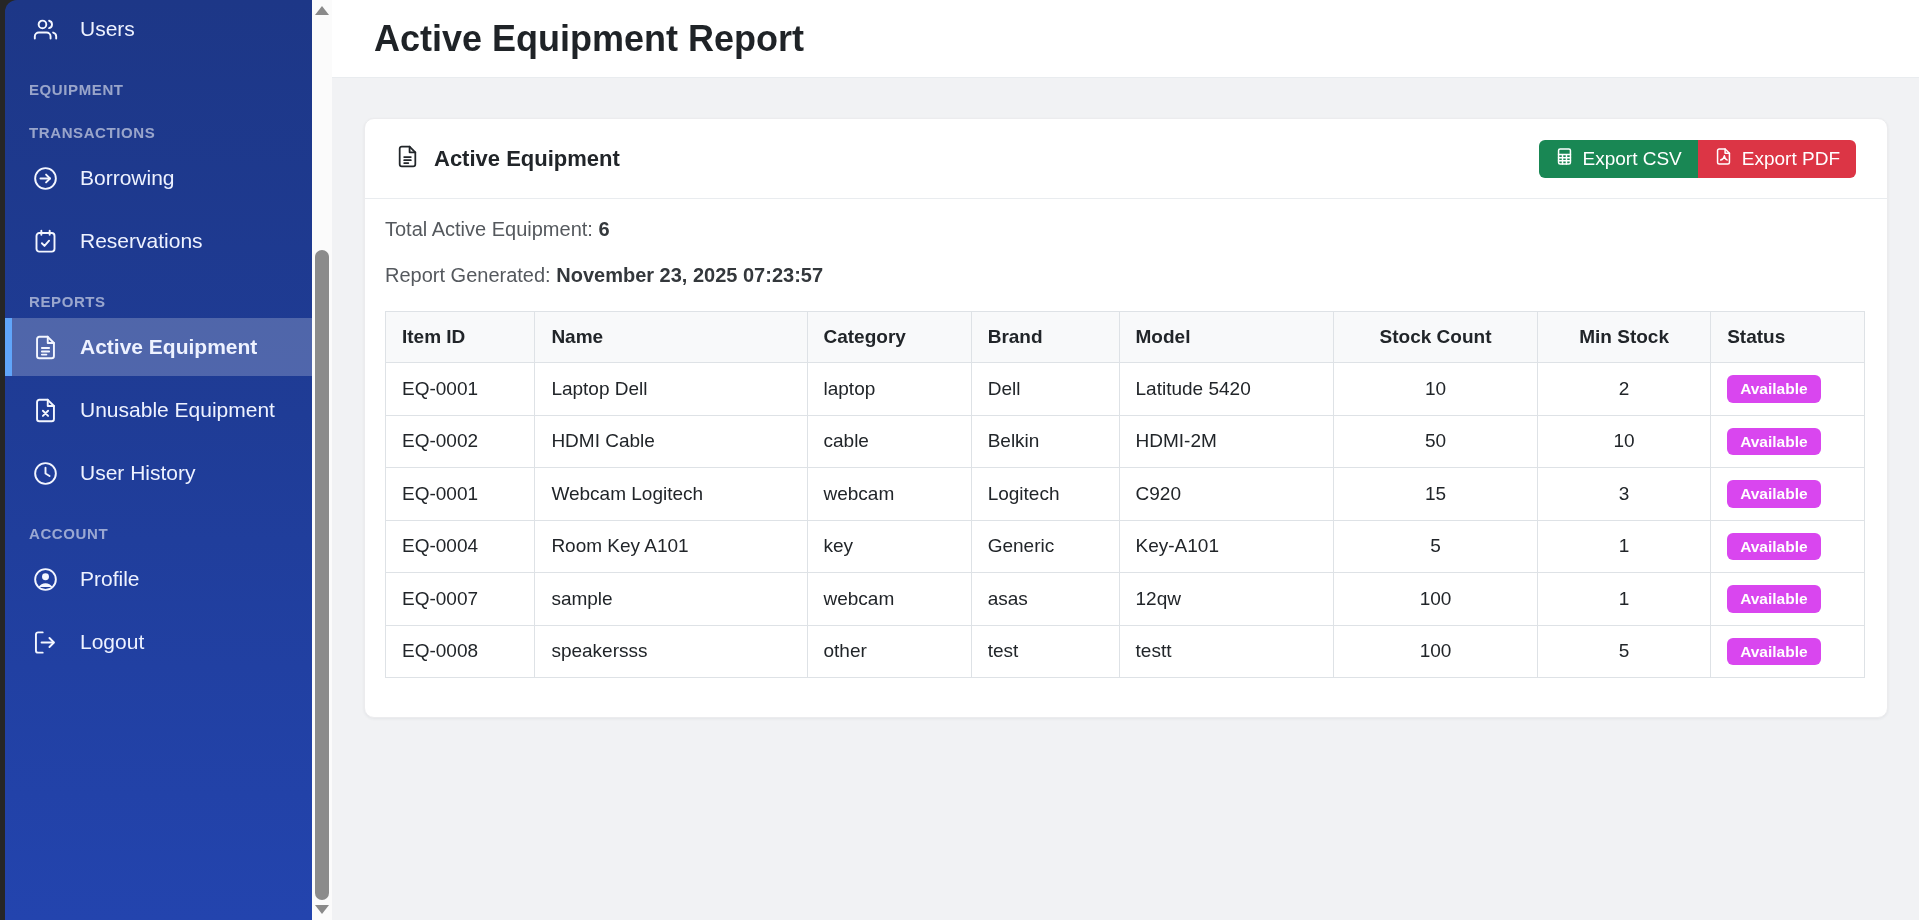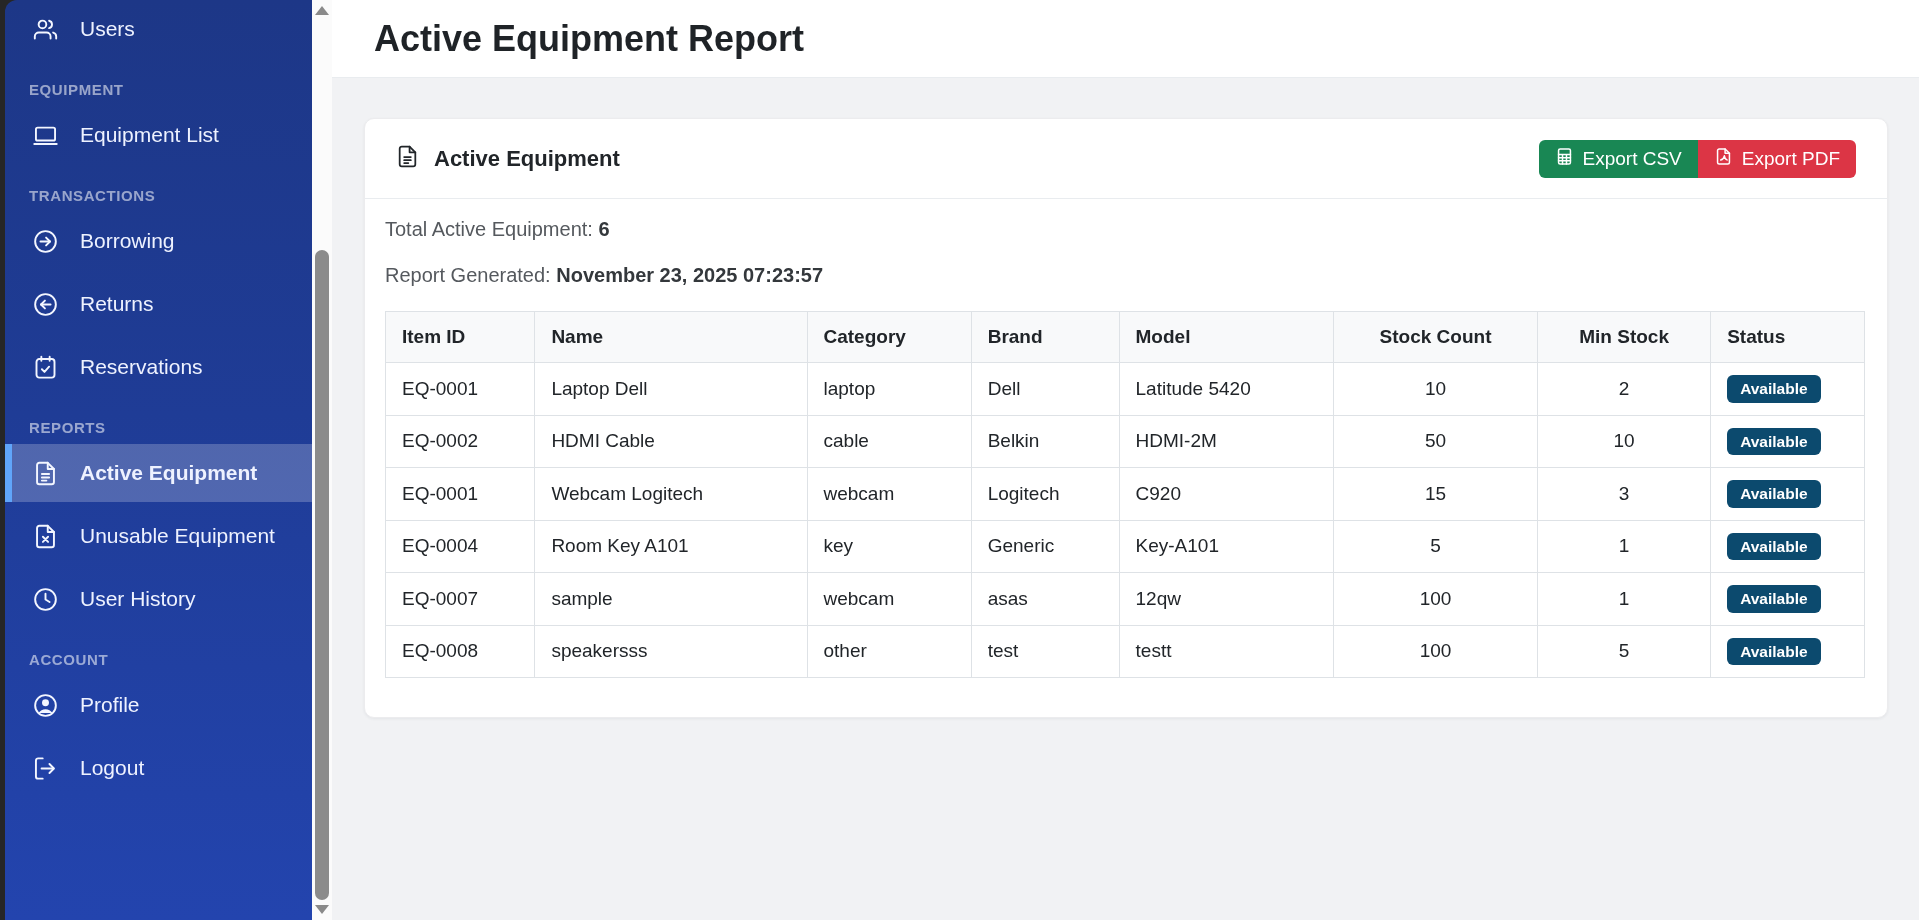--- a/index.html
+++ b/index.html
@@ -118,21 +118,21 @@
     text-align:left;
     color:#212529;
     height:51px;
     overflow:hidden; white-space:nowrap;
   }
   th { background:#f8f9fa; font-weight:bold; }
   td.c-itemid { font-weight:normal; }
   th.center, td.center { text-align:center; }
   .badge {
     display:inline-block;
-    background:#0c4a6e; color:#ffffff;
+    background:#d946ef; color:#ffffff;
     font-size:15.5px; font-weight:bold;
     padding:6px 13px; border-radius:6px;
     line-height:1;
   }
 </style>
 </head>
 <body>
 
 <div class="app">
 
@@ -142,49 +142,30 @@
           <svg viewBox="0 0 24 24" fill="none" stroke-width="1.7" stroke-linecap="round" stroke-linejoin="round">
             <path d="M16.5 20v-1.8a3.6 3.6 0 0 0-3.6-3.6H6.1a3.6 3.6 0 0 0-3.6 3.6V20"></path>
             <circle cx="9.3" cy="7.5" r="3.4"></circle>
             <path d="M21.5 20v-1.8a3.6 3.6 0 0 0-2.7-3.48"></path>
             <path d="M15.2 4.2a3.4 3.4 0 0 1 0 6.6"></path>
           </svg>
         </span>
         <span class="nav-label">Users</span>
       </div>
       <div class="section-header">EQUIPMENT</div>
-      <div class="nav-item">
-        <span class="nav-icon">
-          <svg viewBox="0 0 24 24" fill="none" stroke-width="1.7" stroke-linecap="round" stroke-linejoin="round">
-            <rect x="3.5" y="5" width="17" height="11.5" rx="1.5"></rect>
-            <path d="M2 19.5h20"></path>
-          </svg>
-        </span>
-        <span class="nav-label">Equipment List</span>
-      </div>
       <div class="section-header">TRANSACTIONS</div>
       <div class="nav-item">
         <span class="nav-icon">
           <svg viewBox="0 0 24 24" fill="none" stroke-width="1.7" stroke-linecap="round" stroke-linejoin="round">
             <circle cx="12" cy="12" r="9.2"></circle>
             <path d="M7.5 12h8.5"></path>
             <path d="M12.5 8.5 16 12l-3.5 3.5"></path>
           </svg>
         </span>
         <span class="nav-label">Borrowing</span>
-      </div>
-      <div class="nav-item">
-        <span class="nav-icon">
-          <svg viewBox="0 0 24 24" fill="none" stroke-width="1.7" stroke-linecap="round" stroke-linejoin="round">
-            <circle cx="12" cy="12" r="9.2"></circle>
-            <path d="M16.5 12H8"></path>
-            <path d="M11.5 8.5 8 12l3.5 3.5"></path>
-          </svg>
-        </span>
-        <span class="nav-label">Returns</span>
       </div>
       <div class="nav-item">
         <span class="nav-icon">
           <svg viewBox="0 0 24 24" fill="none" stroke-width="1.7" stroke-linecap="round" stroke-linejoin="round">
             <rect x="4" y="4.5" width="16" height="16.5" rx="2.5"></rect>
             <path d="M8.3 2.5v3.5M15.7 2.5v3.5"></path>
             <path d="M8.8 13.6l2.3 2.3 4.1-4.6"></path>
           </svg>
         </span>
         <span class="nav-label">Reservations</span>

